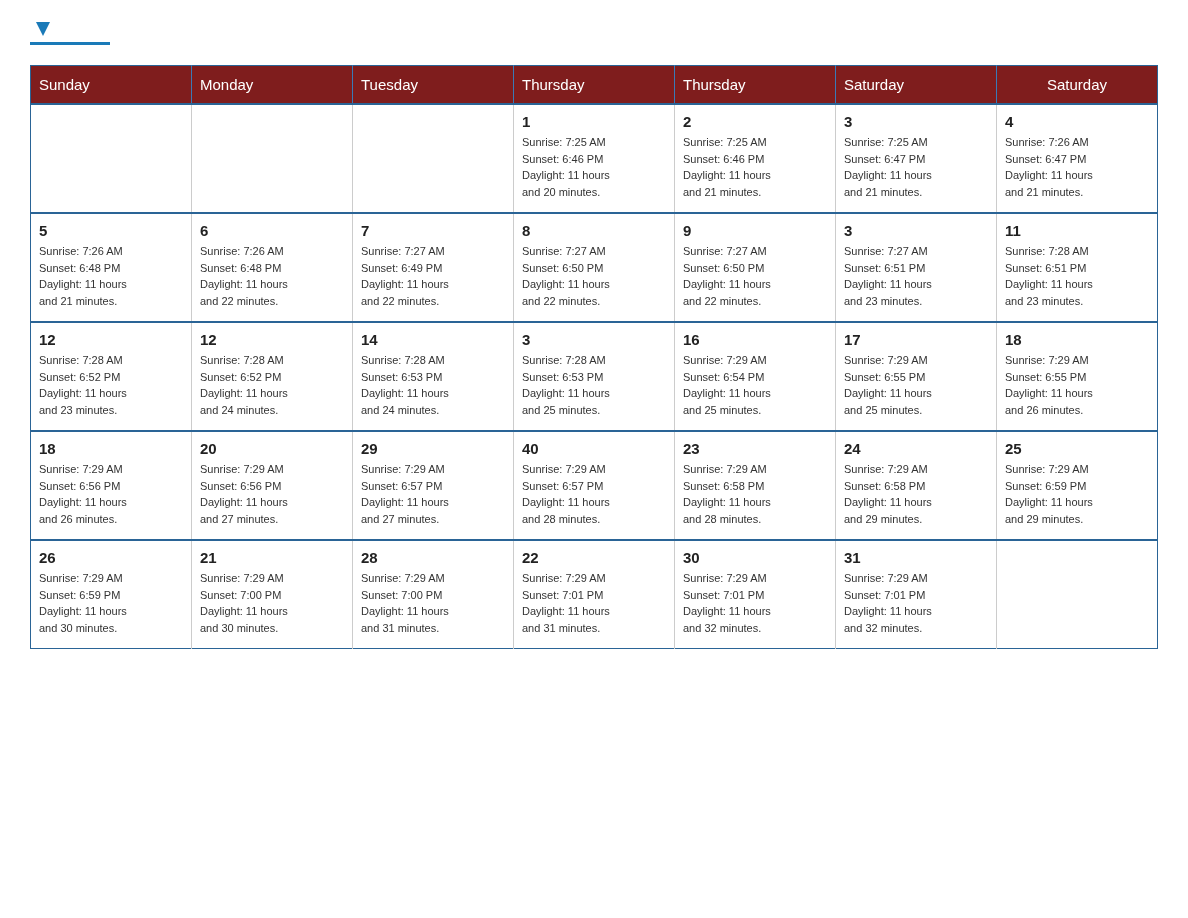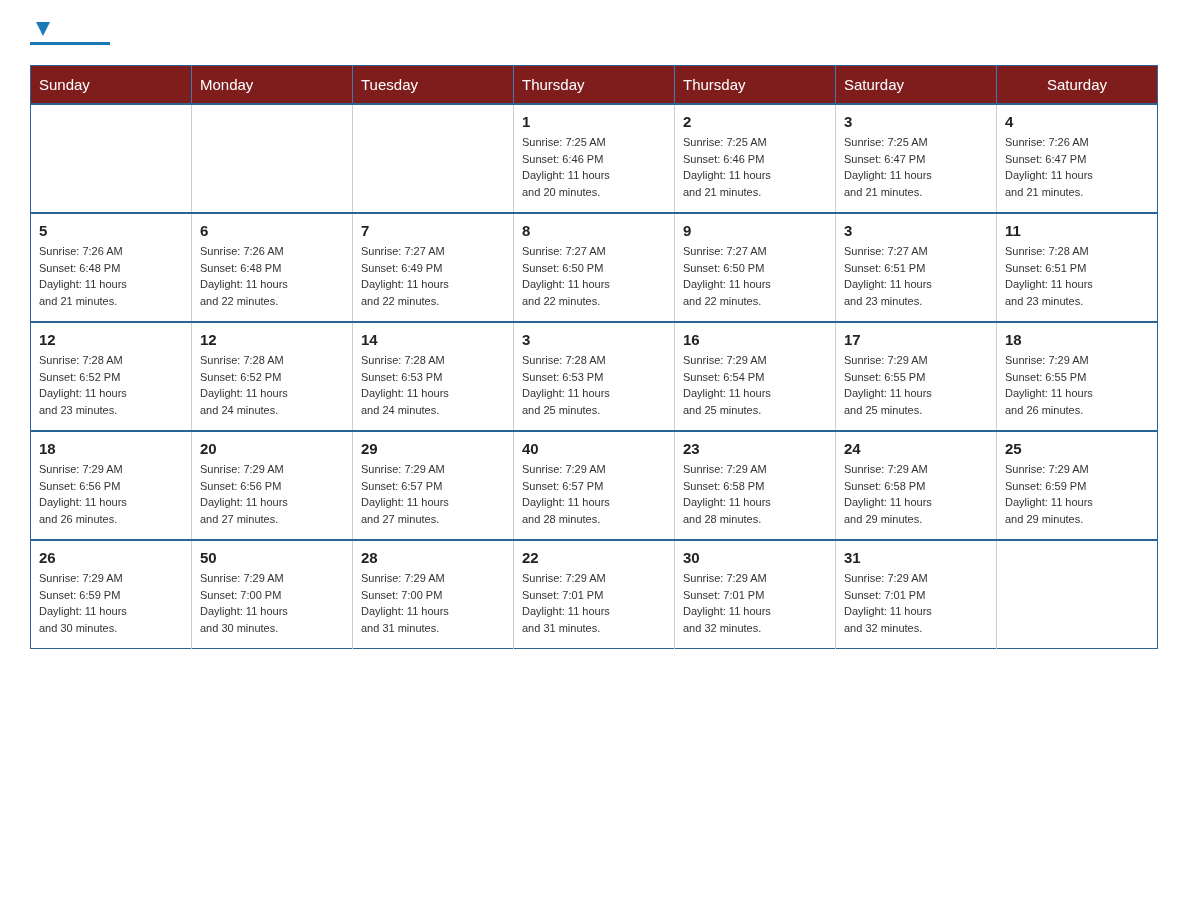--- a/index.html
+++ b/index.html
@@ -319,21 +319,21 @@
       </tr>
       <tr>
         <td>
           <span class="day-number">26</span>
           <div class="day-info" style="white-space: pre-line;">Sunrise: 7:29 AM
 Sunset: 6:59 PM
 Daylight: 11 hours
 and 30 minutes.</div>
         </td>
         <td>
-          <span class="day-number">50</span>
+          <span class="day-number">21</span>
           <div class="day-info" style="white-space: pre-line;">Sunrise: 7:29 AM
 Sunset: 7:00 PM
 Daylight: 11 hours
 and 30 minutes.</div>
         </td>
         <td>
           <span class="day-number">28</span>
           <div class="day-info" style="white-space: pre-line;">Sunrise: 7:29 AM
 Sunset: 7:00 PM
 Daylight: 11 hours

